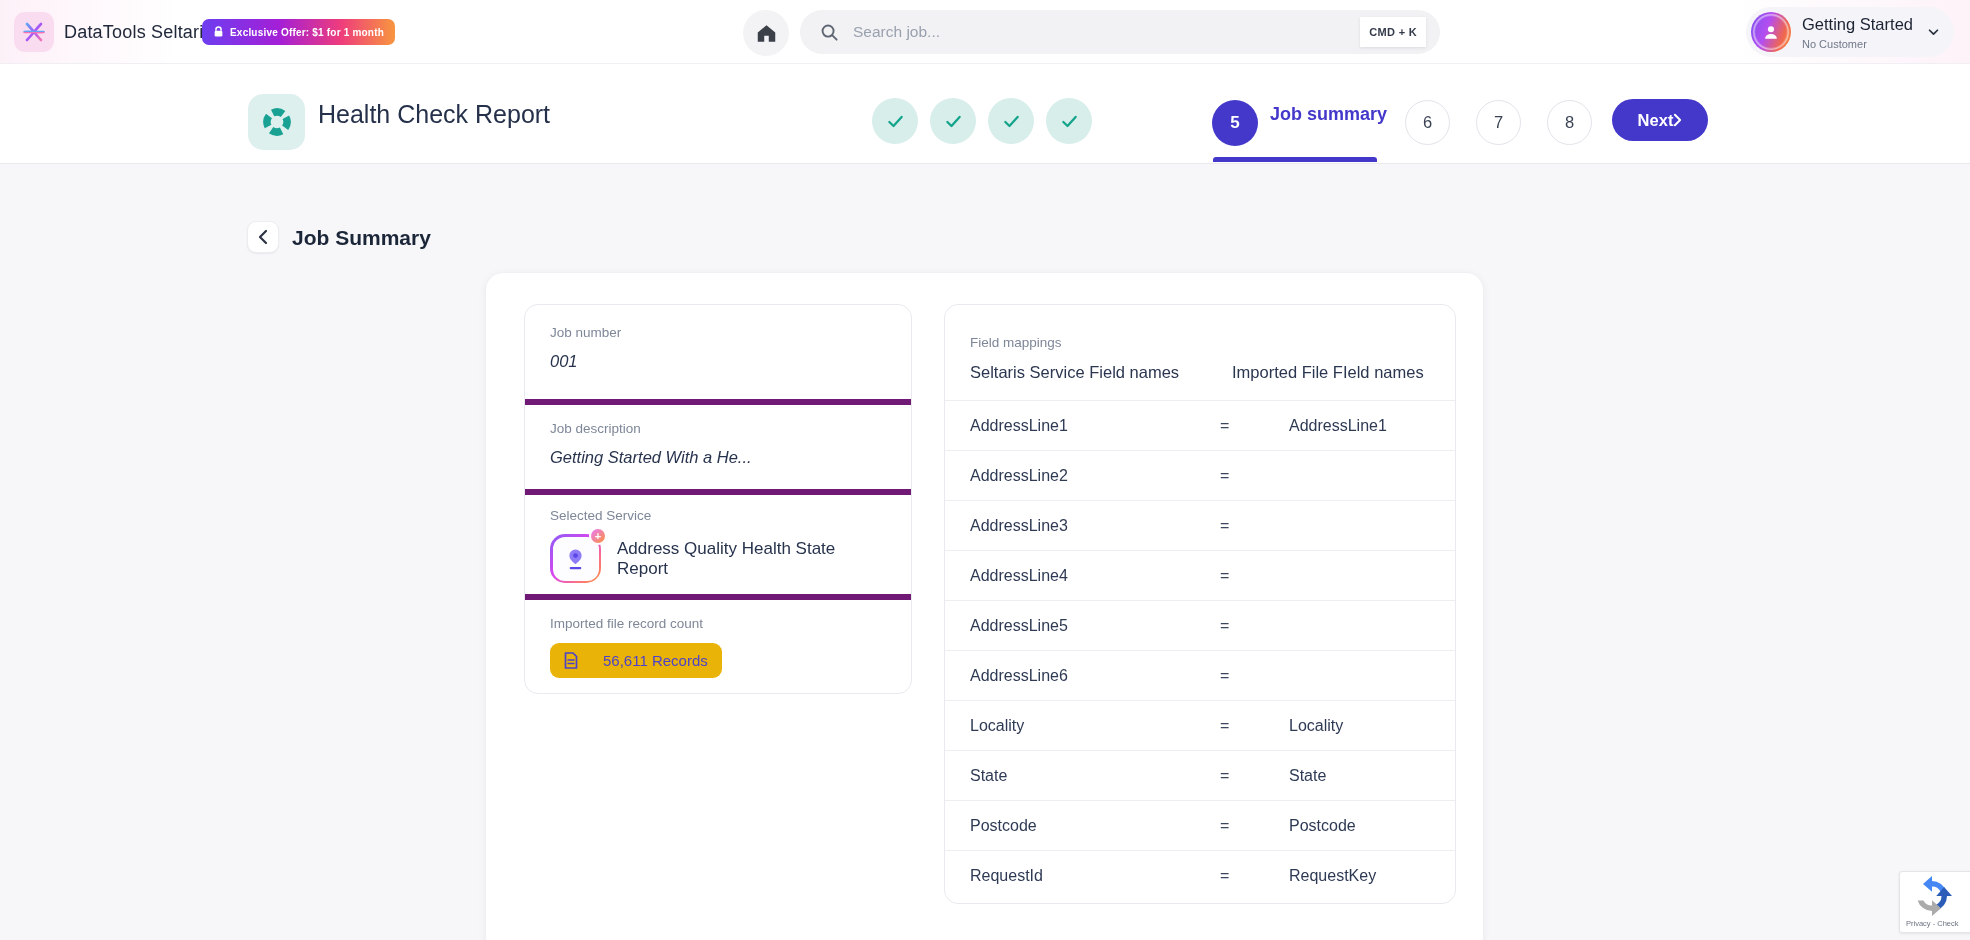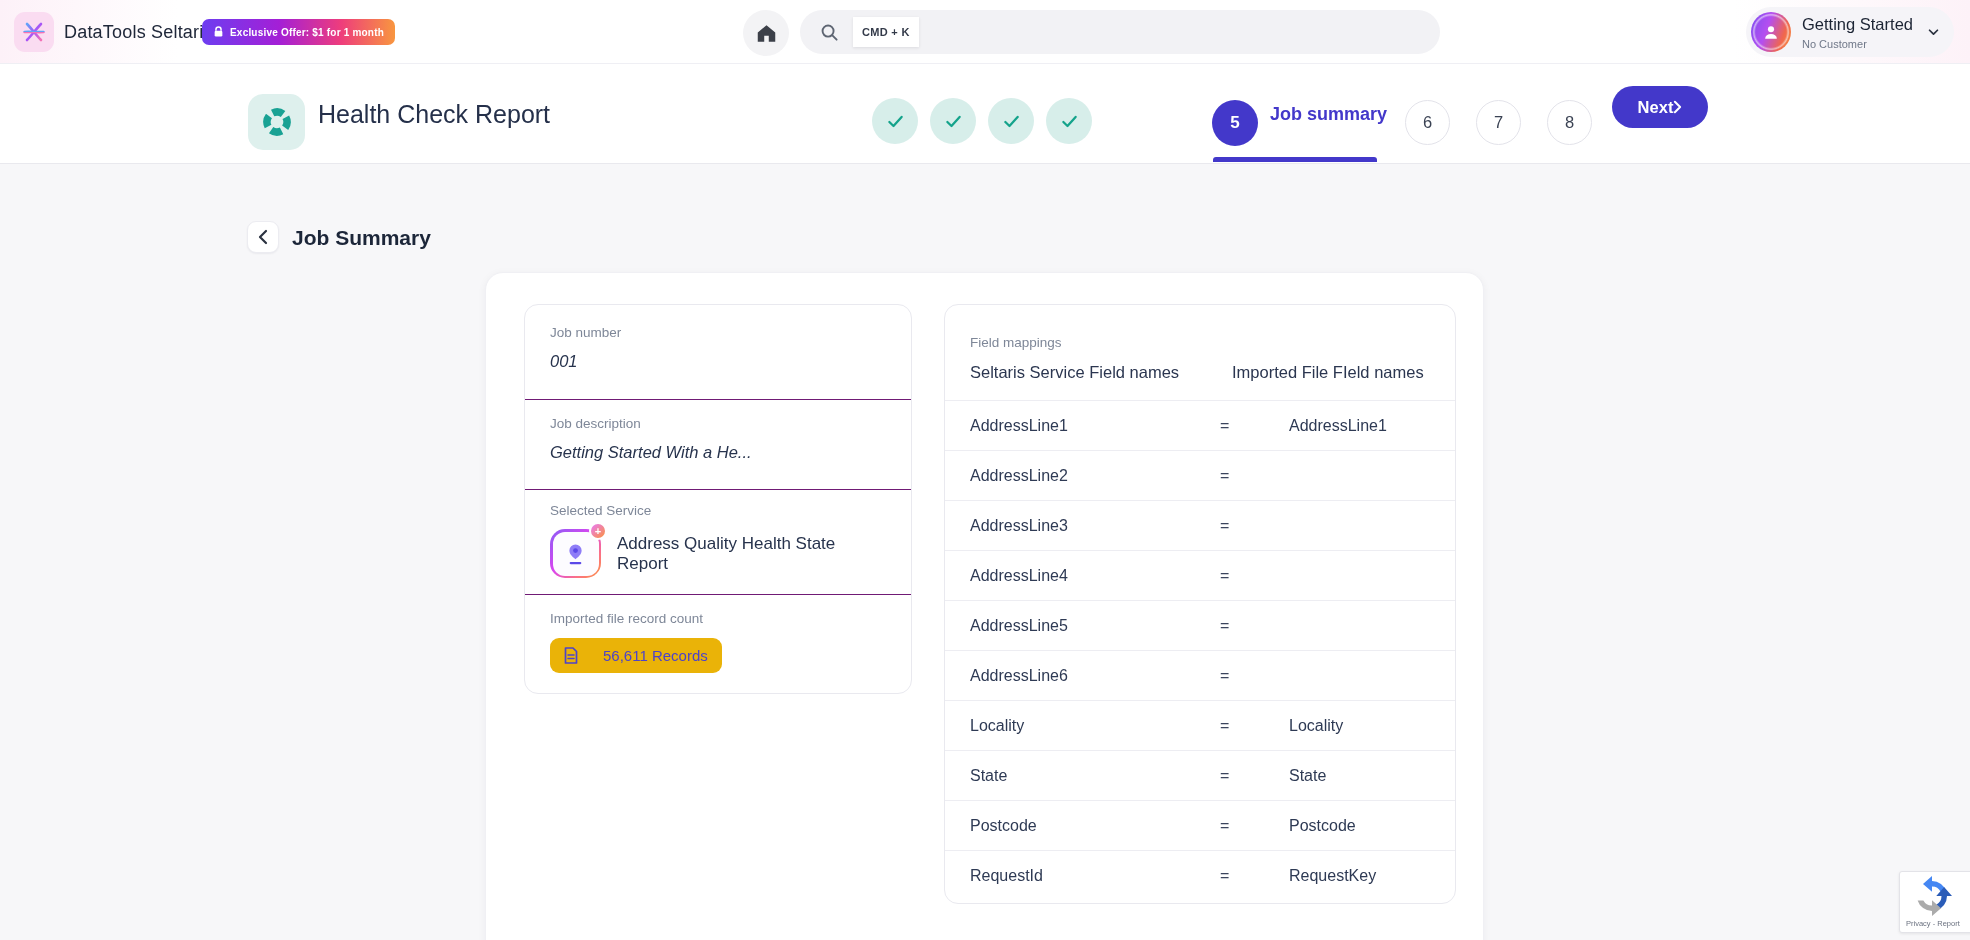--- a/index.html
+++ b/index.html
@@ -95,21 +95,21 @@
   .step-active-label {
     position:absolute; left:1270px; top:0; height:100px; line-height:100px;
     font-size:18px; font-weight:600; color:#4338ca;
   }
   .steps-upcoming { position:absolute; left:1405px; top:36px; display:flex; gap:26px; }
   .step-circle.todo {
     width:45px; height:45px; background:#ffffff; border:1.5px solid #e3e3ea;
     color:#3a4253; font-size:16.5px; font-weight:500;
   }
   .next-btn {
-    position:absolute; left:1612px; top:22px; width:96px; height:42px; border-radius:21px;
+    position:absolute; left:1612px; top:35px; width:96px; height:42px; border-radius:21px;
     background:#4338ca; border:none; color:#fff; font-family:"Liberation Sans",sans-serif;
     font-size:16.5px; font-weight:600; display:flex; align-items:center; justify-content:center; gap:0;
     cursor:pointer;
   }
   .active-underline {
     position:absolute; left:1213px; top:93px; width:164px; height:5px;
     background:#4338ca; border-radius:3px 3px 0 0;
   }
 
   
@@ -127,21 +127,21 @@
     background:#fff; border:1px solid #f0f0f4; border-radius:18px;
     box-shadow:0 2px 8px rgba(25,28,55,.05);
   }
   .inner-card {
     position:absolute; background:#fff; border:1px solid #e9e9ef; border-radius:14px;
   }
   .left-card  { left:38px;  top:31px; width:388px; height:390px; }
   .right-card { left:458px; top:31px; width:512px; height:600px; }
 
   .lc-section { position:relative; padding:20px 25px 0 25px; }
-  .lc-section + .lc-section { border-top:1px solid #701a75; }
+  .lc-section + .lc-section { border-top:6px solid #701a75; }
   .lc-label { font-size:13.5px; color:#7e8798; }
   .lc-value { font-size:16.5px; color:#27334d; margin-top:12px;font-style:italic; }
   .lc-sec1 { height:94px; }
   .lc-sec2 { height:90px;  padding-top:16px; }
   .lc-sec3 { height:105px; padding-top:13px; }
   .lc-sec4 { height:99px;  padding-top:16px; }
 
   .svc-row { display:flex; align-items:center; gap:16px; margin-top:11px; }
   .svc-icon {
     position:relative; width:51px; height:49px; border-radius:15px; padding:2.5px;
@@ -221,20 +221,21 @@
       <path d="M2 10.5 L12 2 L22 10.5 V21 H14.6 V14.2 H9.4 V21 H2 Z" fill="#3c4049"></path>
     </svg>
   </div>
   <div class="searchbar">
     <span class="search-ic">
       <svg width="19" height="19" viewBox="0 0 20 20">
         <circle cx="8.5" cy="8.5" r="5.8" fill="none" stroke="#5e6572" stroke-width="2"></circle>
         <line x1="13" y1="13" x2="17.5" y2="17.5" stroke="#5e6572" stroke-width="2" stroke-linecap="round"></line>
       </svg>
     </span>
+    <input class="search-input" type="text" placeholder="Search job..." style="">
     <span class="kbd">CMD + K</span>
   </div>
   <div class="profile">
     <div class="avatar">
       <svg width="18" height="18" viewBox="0 0 20 20">
         <circle cx="10" cy="7" r="3.4" fill="#ffffff"></circle>
         <path d="M3.5 17.5 a6.5 5.4 0 0 1 13 0 Z" fill="#ffffff"></path>
       </svg>
     </div>
     <div class="p-name">Getting Started</div>
@@ -405,14 +406,14 @@
 </section>
 
 <div class="recaptcha">
   <span class="rc-logo">
     <svg width="40" height="40" viewBox="0 0 32 32">
       <path d="M16 4 a12 12 0 0 1 11.5 8.6 l-4.6 0 a7.6 7.6 0 0 0-6.9-4.2 l0 4.2 -7.2-6.3 7.2-6.3 Z" fill="#4587f3"></path>
       <path d="M28 16 a12 12 0 0 1-8.6 11.5 l0-4.6 a7.6 7.6 0 0 0 4.2-6.9 l-4.2 0 6.3-7.2 6.3 7.2 Z" fill="#2a5cb8"></path>
       <path d="M16 28 a12 12 0 0 1-11.5-8.4 l4.6 0 a7.6 7.6 0 0 0 6.9 4.0 l0-4.2 7.2 6.3 -7.2 6.3 Z" fill="#ababab"></path>
     </svg>
   </span>
-  <span class="rc-text">Privacy - Report</span>
+  <span class="rc-text">Privacy - Check</span>
 </div>
 
 </body></html>

